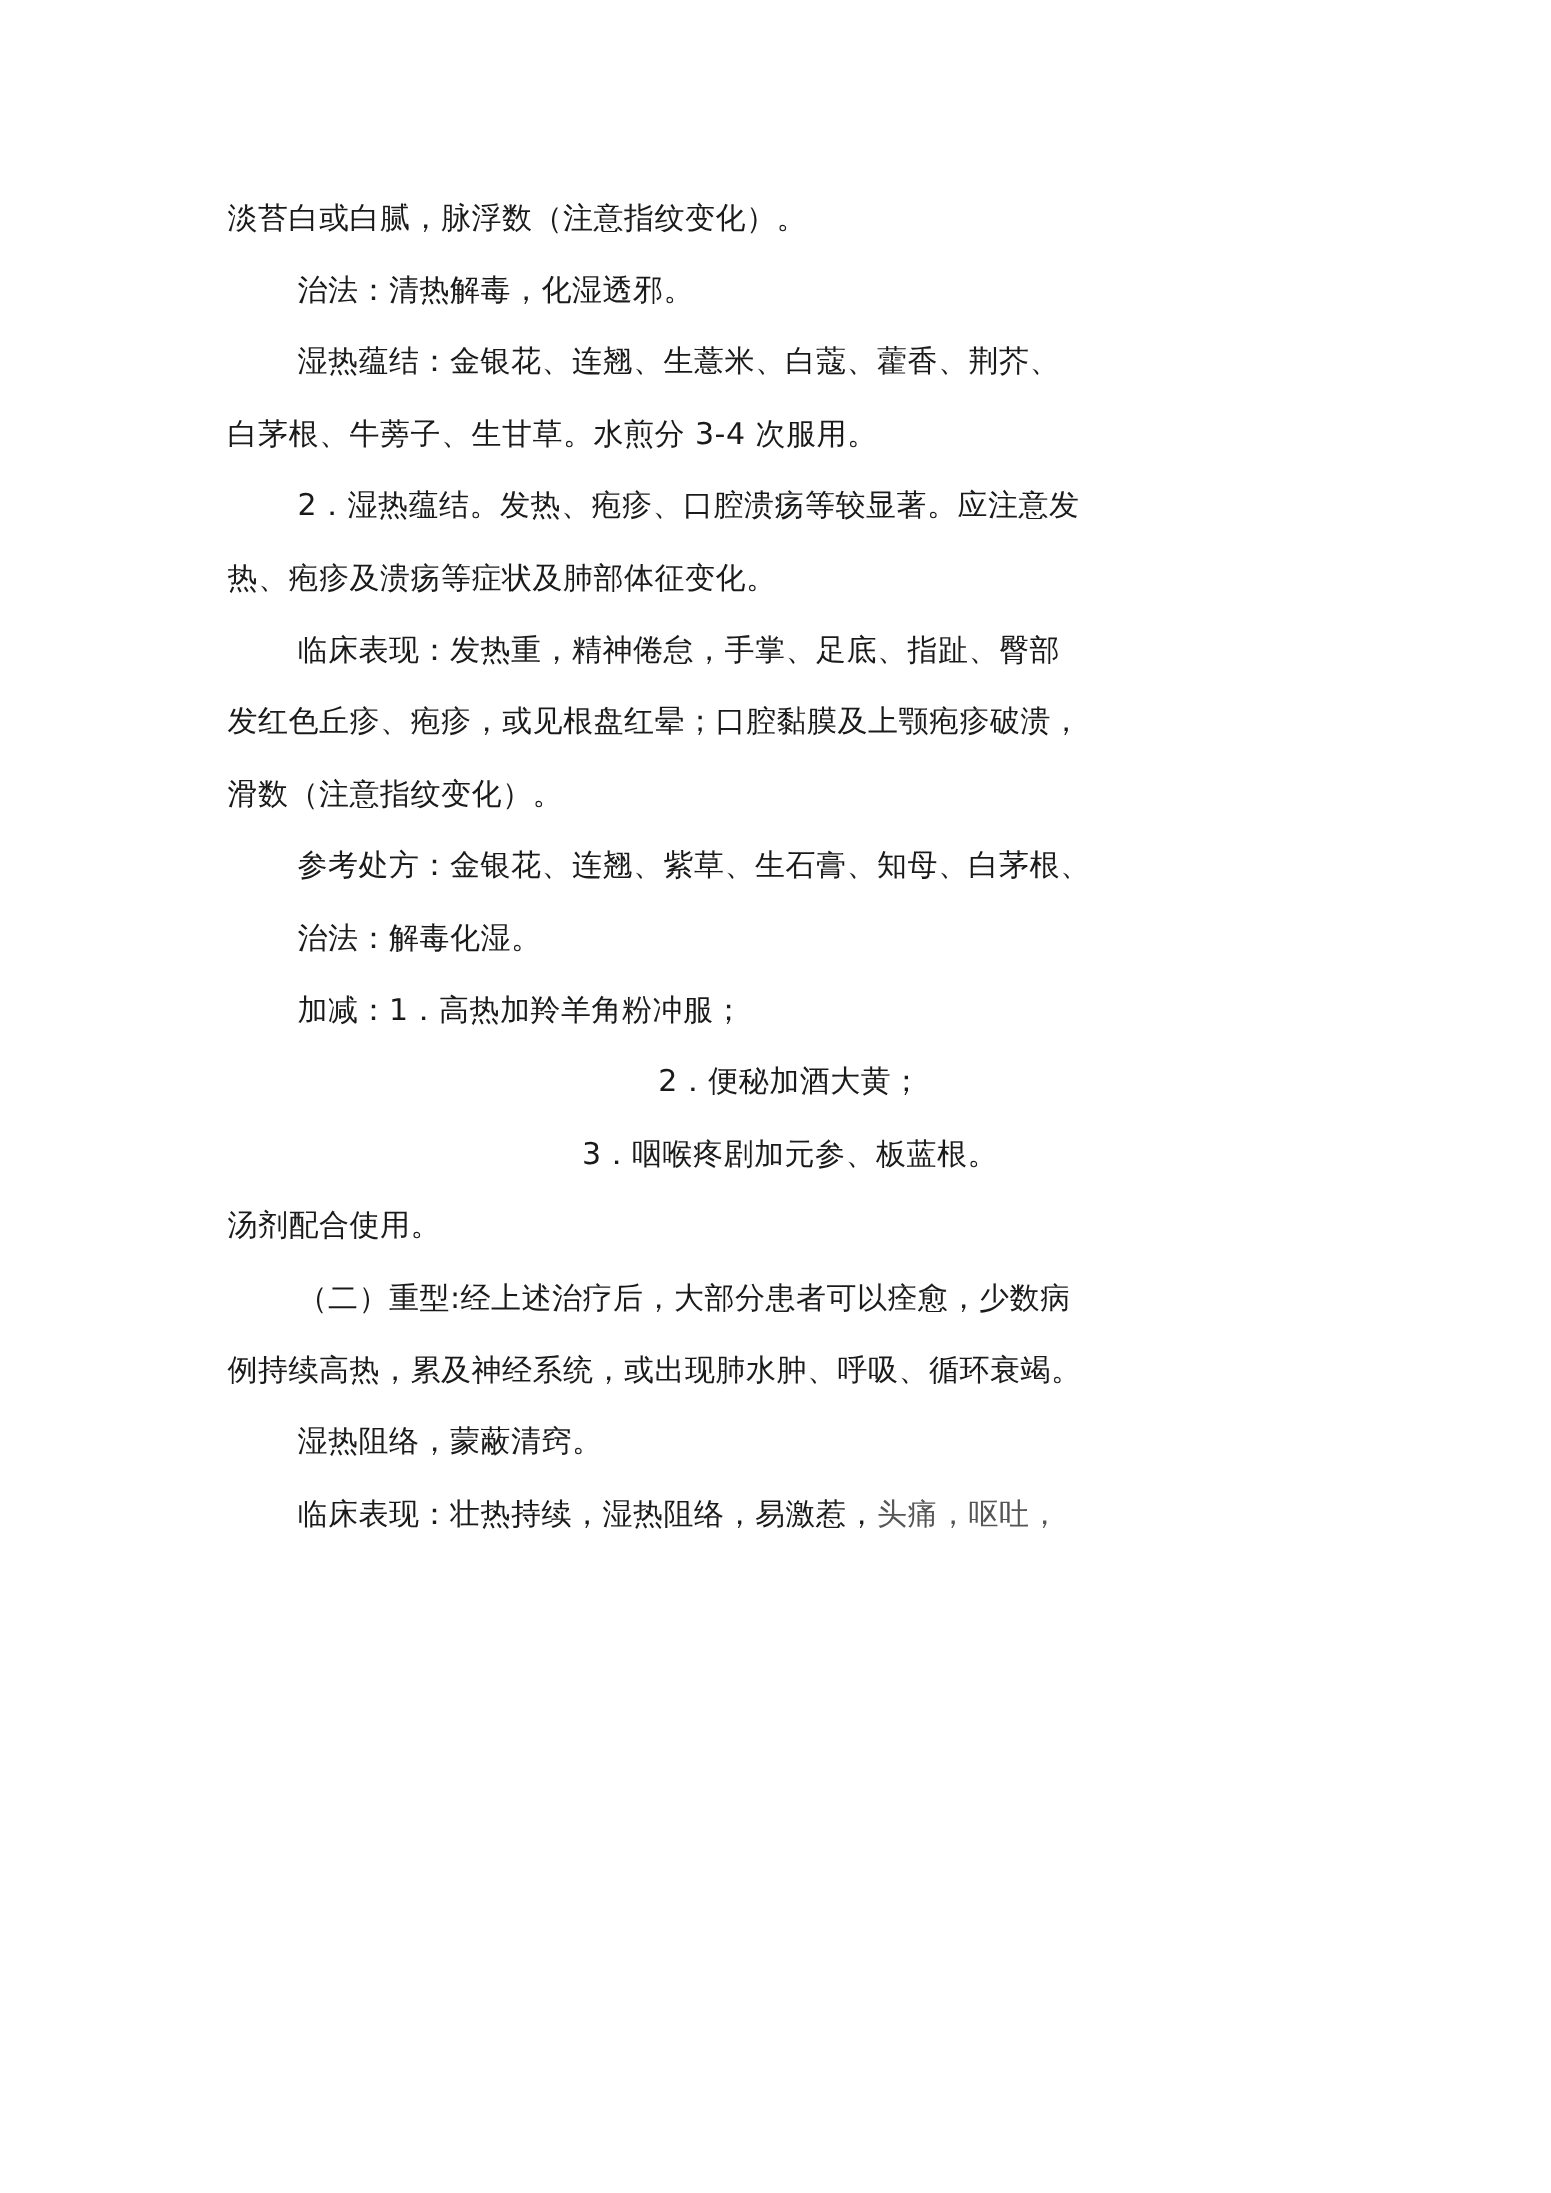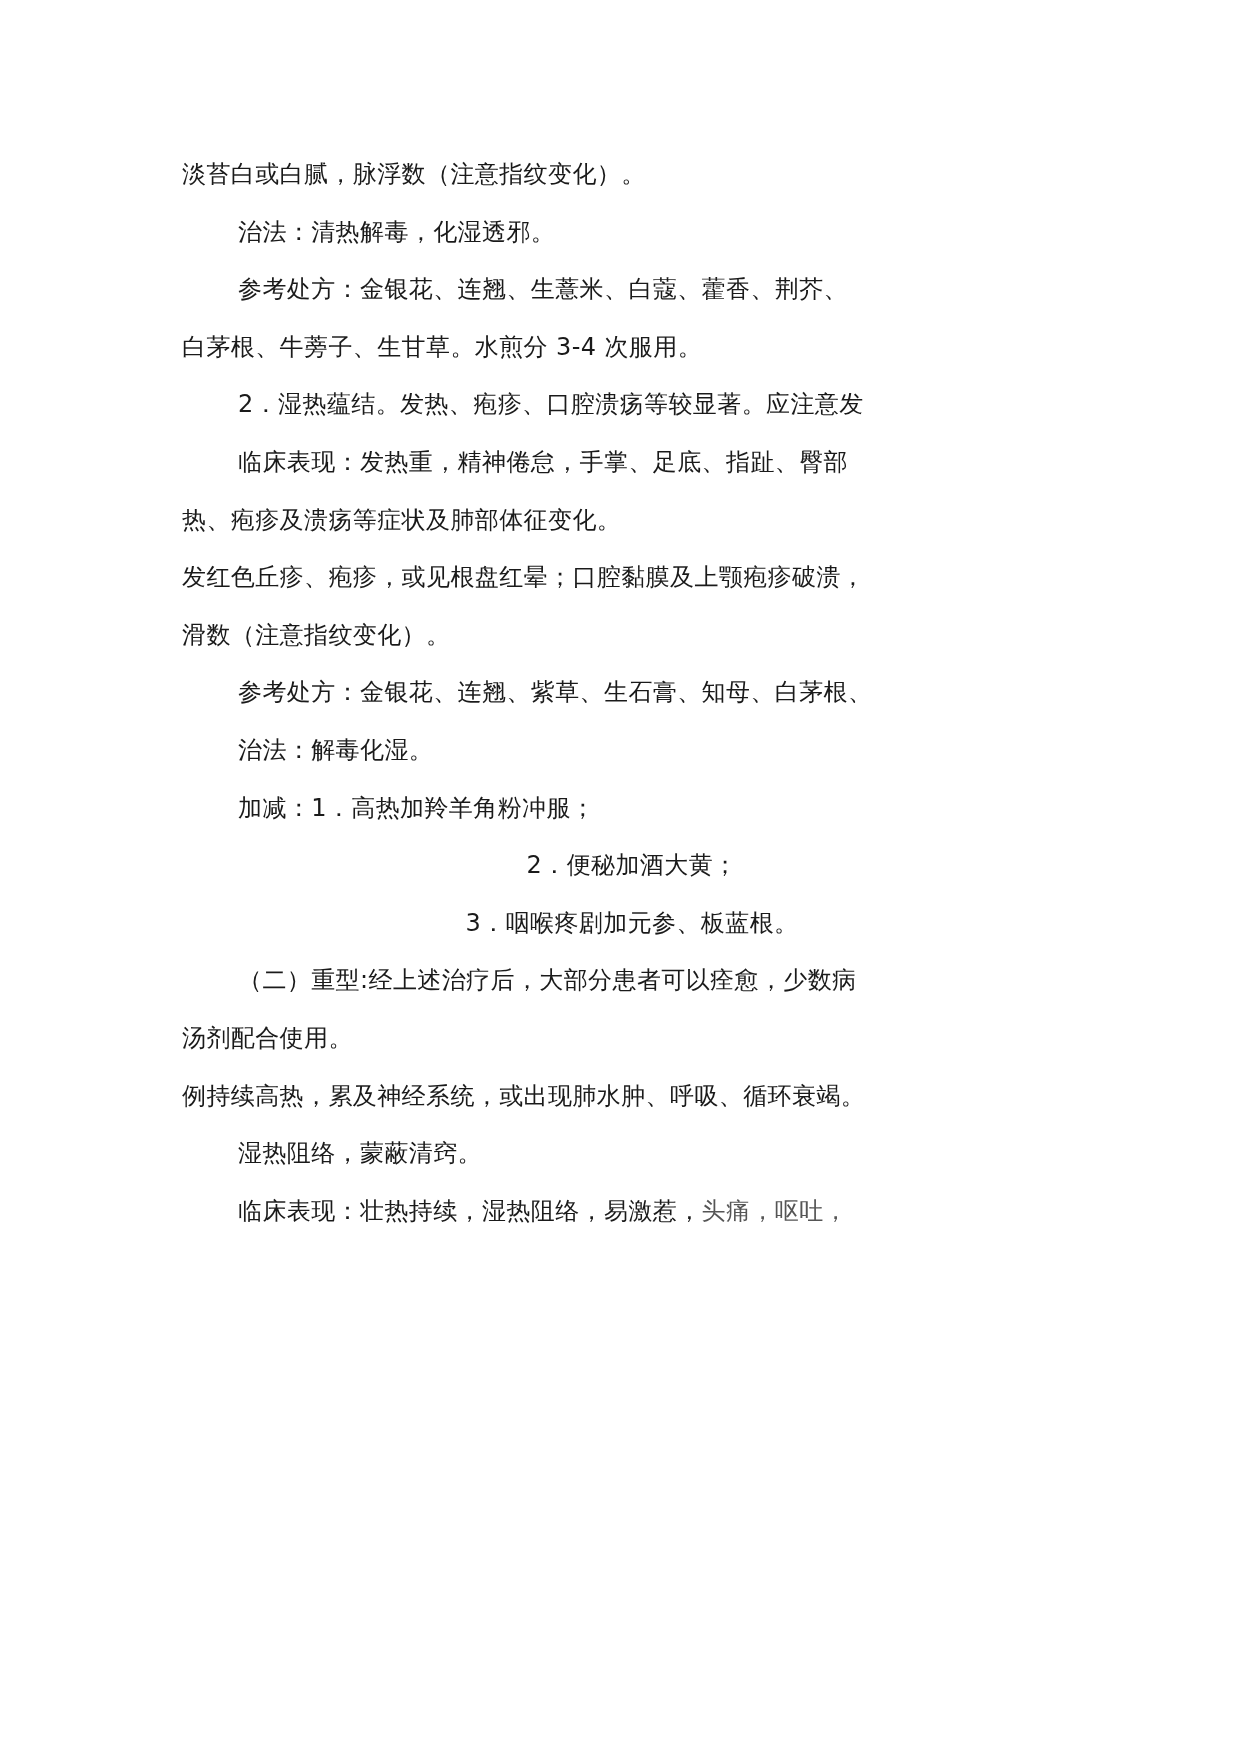--- a/index.html
+++ b/index.html
@@ -32,32 +32,32 @@
     .indent { padding-left: 56px; }
     .indent-deep { padding-left: 140px; text-align: center; }
     .gray { color: #555555; margin-top: 12px; }
   </style>
 </head>
 <body>
 
 <div class="page">
   <div class="line">淡苔白或白腻，脉浮数（注意指纹变化）。</div>
   <div class="line indent">治法：清热解毒，化湿透邪。</div>
-  <div class="line indent">参考处方：金银花、连翘、生薏米、白蔻、藿香、荆芥、</div>
+  <div class="line indent">湿热蕴结：金银花、连翘、生薏米、白蔻、藿香、荆芥、</div>
   <div class="line">白茅根、牛蒡子、生甘草。水煎分 3-4 次服用。</div>
   <div class="line indent">2．湿热蕴结。发热、疱疹、口腔溃疡等较显著。应注意发</div>
+  <div class="line">热、疱疹及溃疡等症状及肺部体征变化。</div>
   <div class="line indent">临床表现：发热重，精神倦怠，手掌、足底、指趾、臀部</div>
-  <div class="line">热、疱疹及溃疡等症状及肺部体征变化。</div>
   <div class="line">发红色丘疹、疱疹，或见根盘红晕；口腔黏膜及上颚疱疹破溃，</div>
   <div class="line">滑数（注意指纹变化）。</div>
   <div class="line indent">参考处方：金银花、连翘、紫草、生石膏、知母、白茅根、</div>
   <div class="line indent">治法：解毒化湿。</div>
   <div class="line indent">加减：1．高热加羚羊角粉冲服；</div>
   <div class="line indent-deep">2．便秘加酒大黄；</div>
   <div class="line indent-deep">3．咽喉疼剧加元参、板蓝根。</div>
+  <div class="line">汤剂配合使用。</div>
   <div class="line indent">（二）重型:经上述治疗后，大部分患者可以痊愈，少数病</div>
-  <div class="line">汤剂配合使用。</div>
   <div class="line">例持续高热，累及神经系统，或出现肺水肿、呼吸、循环衰竭。</div>
   <div class="line indent">湿热阻络，蒙蔽清窍。</div>
   <div class="line indent">
     <span>临床表现：壮热持续，湿热阻络，易激惹，</span><span class="gray">头痛，呕吐，</span>
   </div>
 </div>
 
 </body></html>

